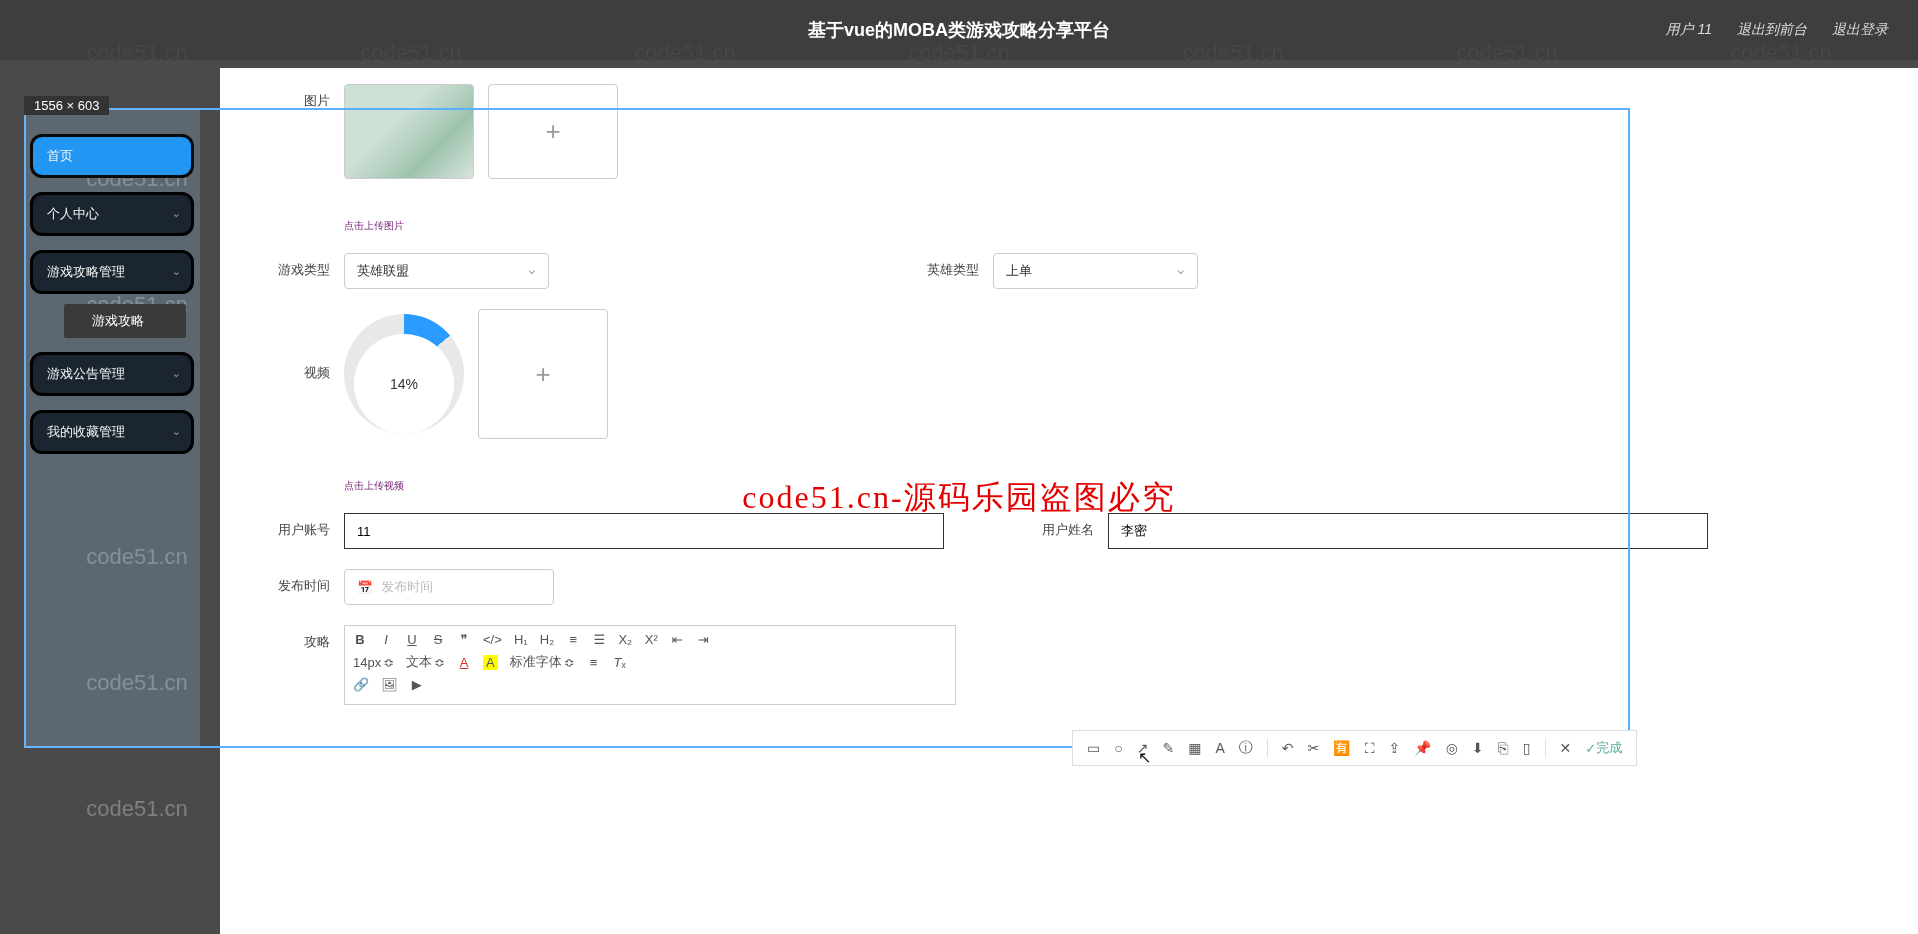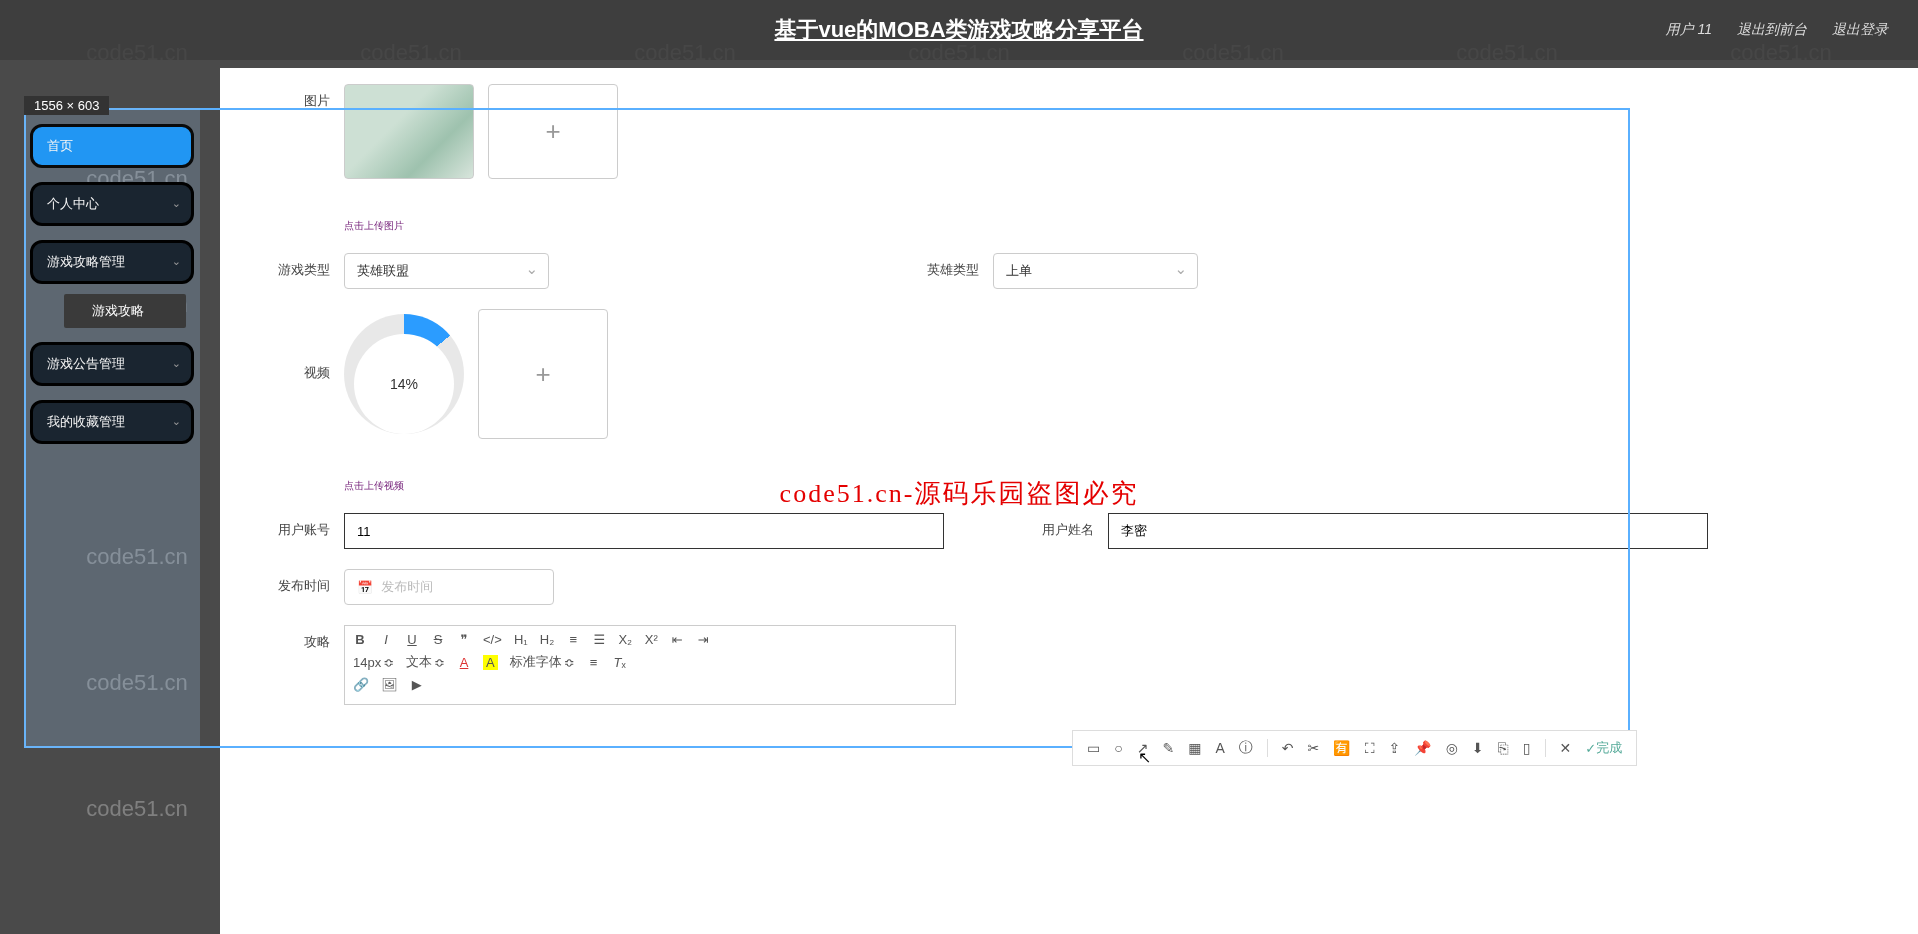--- a/index.html
+++ b/index.html
@@ -4,29 +4,29 @@
 <style>
 * { box-sizing: border-box; margin: 0; padding: 0; }
 body { font-family: "Microsoft YaHei", Arial, sans-serif; background: #4a4a4a; width: 1918px; height: 934px; overflow: hidden; position: relative; }
 
 
 .watermark { position: absolute; top: 0; left: 0; right: 0; bottom: 0; pointer-events: none; z-index: 1; }
 .wm-row { display: flex; justify-content: space-around; color: #b5b5b5; font-size: 22px; opacity: 0.5; }
 .wm-row span { flex: 1; text-align: center; }
 
 .header { position: absolute; top: 0; left: 0; right: 0; height: 60px; background: rgba(60,60,60,0.85); display: flex; align-items: center; justify-content: space-between; padding: 0 30px; z-index: 3; }
-.header-title { color: #fff; font-size: 22px; font-weight: bold; margin: 4px auto; position: absolute; left: 50%; transform: translateX(-50%); text-decoration: underline; }
+.header-title { color: #fff; font-size: 18px; font-weight: bold; margin: 4px auto; position: absolute; left: 50%; transform: translateX(-50%); }
 .header-right { margin-left: auto; display: flex; gap: 25px; color: #ddd; font-size: 14px; }
 .header-right span { cursor: pointer; font-style: italic; }
 
 .dim-badge { position: absolute; top: 96px; left: 24px; background: #333; color: #fff; padding: 2px 10px; font-size: 13px; z-index: 10; }
 
 .box { position: absolute; top: 108px; left: 24px; width: 1606px; height: 640px; border: 2px solid #5ab0ff; z-index: 5; pointer-events: none; }
 
-.sidebar { position: absolute; top: 108px; left: 24px; width: 176px; z-index: 6; padding-top: 16px; }
+.sidebar { position: absolute; top: 118px; left: 24px; width: 176px; z-index: 6; padding-top: 16px; }
 .nav-item { display: block; margin: 0 6px 14px 6px; padding: 10px 14px; background: #1a2530; border: 3px solid #000; border-radius: 12px; color: #f5f5f5; font-size: 13px; position: relative; cursor: pointer; }
 .nav-item.active { background: #2196f3; border-color: #0a0a0a; }
 .nav-chev { position: absolute; right: 10px; top: 12px; color: #999; font-size: 11px; }
 .nav-sub { margin: -4px 14px 14px 40px; padding: 8px 28px; background: #3a3a3a; color: #fff; font-size: 13px; border-radius: 2px; }
 .sidebar-panel { position: absolute; top: 108px; left: 24px; width: 176px; height: 640px; background: rgba(150,190,230,0.25); z-index: 5; }
 
 .form { position: absolute; top: 68px; left: 220px; right: 0; bottom: 0; background: #fff; z-index: 4; padding: 16px 40px; }
 .row { display: flex; align-items: flex-start; margin-bottom: 20px; }
 .lbl { width: 70px; text-align: right; font-size: 13px; color: #444; padding-top: 8px; margin-right: 14px; }
 .col { display: flex; flex-direction: column; }
@@ -40,21 +40,21 @@
 .ring-inner { width: 100px; height: 100px; border-radius: 50%; background: #fff; display: flex; align-items: center; justify-content: center; font-size: 14px; color: #333; }
 .add-box.tall { height: 130px; }
 .txt { height: 36px; border: 1px solid #333; border-radius: 0; padding: 0 12px; font-size: 13px; width: 600px; }
 .date { height: 36px; width: 210px; border: 1px solid #ccc; border-radius: 4px; padding: 0 12px; font-size: 13px; display: flex; align-items: center; gap: 8px; color: #bbb; }
 
 .editor-bar { border: 1px solid #ccc; padding: 6px 8px; font-size: 13px; color: #555; width: 612px; }
 .editor-bar .tb-row { display: flex; gap: 12px; align-items: center; margin-bottom: 6px; flex-wrap: wrap; }
 .tb-btn { cursor: pointer; min-width: 14px; text-align: center; }
 .tb-sel { display: inline-flex; align-items: center; gap: 2px; }
 
-.center-mark { position: absolute; top: 476px; left: 50%; transform: translateX(-50%); color: #e40000; font-size: 26px; font-family: "SimSun", serif; z-index: 20; letter-spacing: 2px; }
+.center-mark { position: absolute; top: 476px; left: 50%; transform: translateX(-50%); color: #e40000; font-size: 32px; font-family: "SimSun", serif; z-index: 20; letter-spacing: 2px; }
 
 .float-toolbar { position: absolute; top: 730px; left: 1072px; background: #fff; border: 1px solid #ddd; height: 36px; display: flex; align-items: center; gap: 14px; padding: 0 14px; z-index: 20; font-size: 14px; color: #555; }
 .float-toolbar .tbi { cursor: pointer; display: flex; align-items: center; }
 .float-toolbar .done { color: #5a9; font-size: 13px; }
 .sep { width: 1px; height: 18px; background: #ddd; }
 
 .cursor { position: absolute; top: 748px; left: 1138px; z-index: 25; font-size: 16px; }
 </style>
 </head>
 <body>

